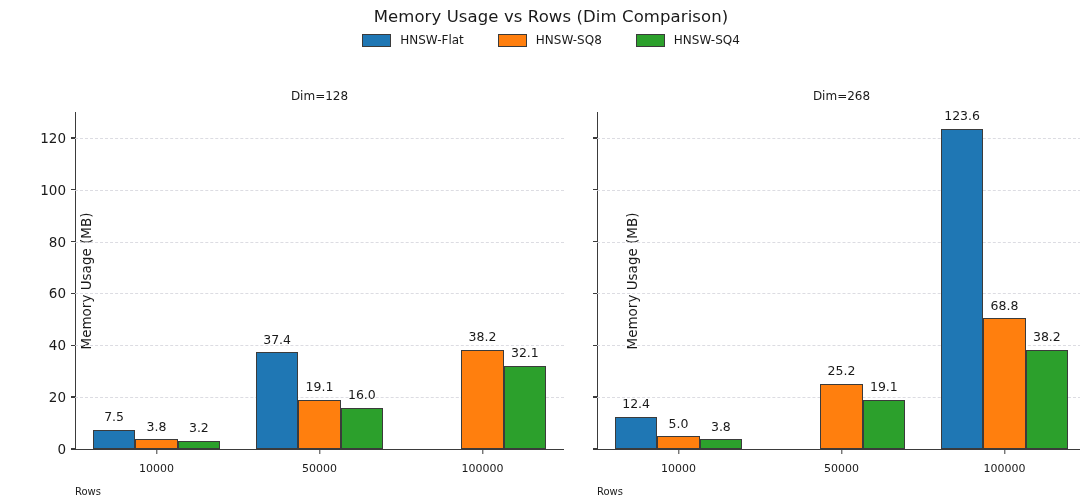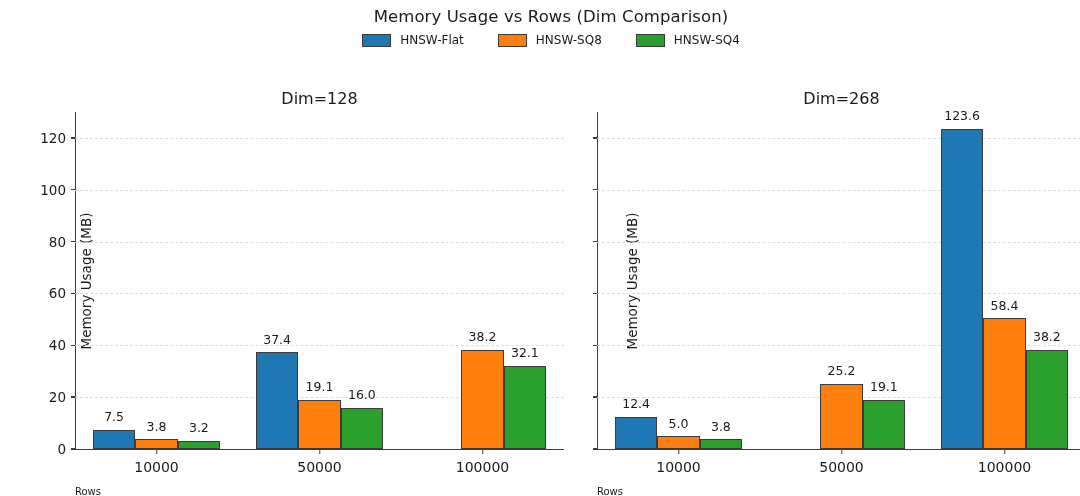--- a/index.html
+++ b/index.html
@@ -67,21 +67,21 @@
   }
   #subplot-left  { left: 64px;  width: 489px; }
   #subplot-right { left: 586px; width: 489px; }
 
   .subplot-title {
     position: absolute;
     left: 0;
     top: -23px;
     width: 100%;
     text-align: center;
-    font-size: 16px;
+    font-size: 12px;
     color: #1a1a1a;
   }
 
   
   .spine-left {
     position: absolute;
     left: 0; top: 0;
     width: 1.4px;
     height: 100%;
     background: #3b3b3b;
@@ -177,21 +177,21 @@
     transform: translateX(-50%);
     width: 1.4px;
     height: 4.5px;
     background: #3b3b3b;
   }
   .xtick-label {
     position: absolute;
     bottom: -26px;
     left: 50%;
     transform: translateX(-50%);
-    font-size: 14px;
+    font-size: 11px;
     color: #1a1a1a;
     white-space: nowrap;
   }
 </style>
 </head>
 <body>
 
 <div id="figure">
 
   <div class="fig-title">Memory Usage vs Rows (Dim Comparison)</div>
@@ -317,21 +317,21 @@
             <div class="bar-value" style="bottom: 54.5131px;">19.1</div>
           </div>
           <div class="xtick-mark"></div>
           <div class="xtick-label">50000</div>
         </div>
         <div class="group" style="left: 326px; width: 163px;">
           <div class="bar" style="left: 17.93px; width: 42.38px; height: 320.409px; background: rgb(31, 119, 180);">
             <div class="bar-value" style="bottom: 325.409px;">123.6</div>
           </div>
           <div class="bar" style="left: 60.31px; width: 42.38px; height: 130.652px; background: rgb(255, 127, 14);">
-            <div class="bar-value" style="bottom: 135.652px;">58.4</div>
+            <div class="bar-value" style="bottom: 135.652px;">68.8</div>
           </div>
           <div class="bar" style="left: 102.69px; width: 42.38px; height: 99.0262px; background: rgb(44, 160, 44);">
             <div class="bar-value" style="bottom: 104.026px;">38.2</div>
           </div>
           <div class="xtick-mark"></div>
           <div class="xtick-label">100000</div>
         </div>
       </div>
     <div class="xlabel">Rows</div>
   </div>

